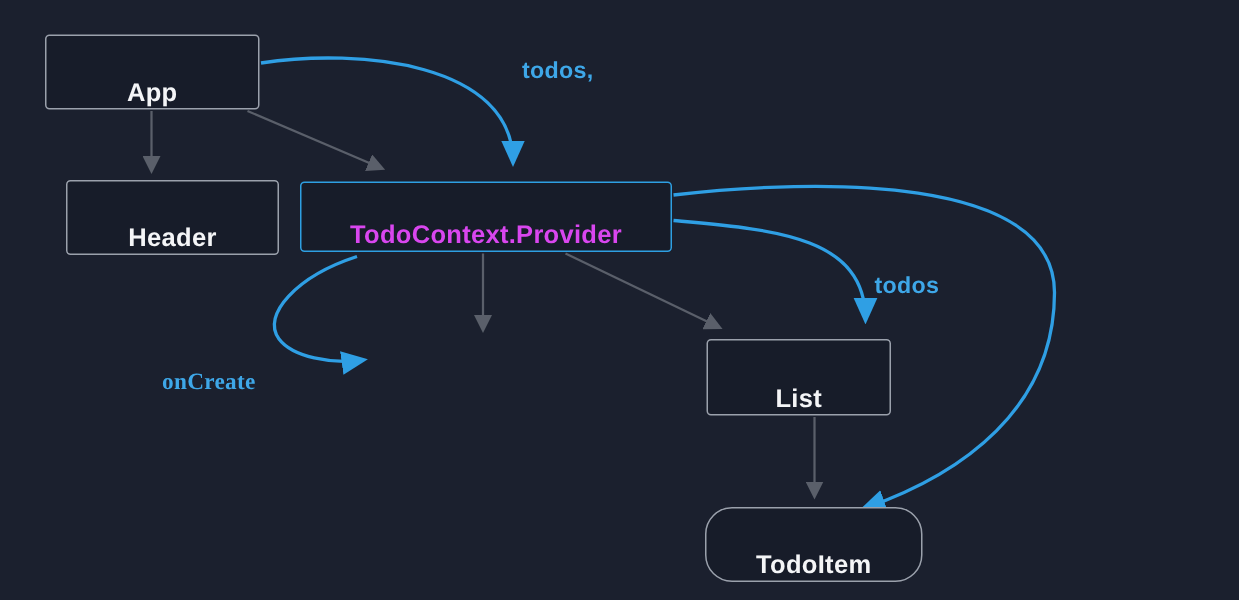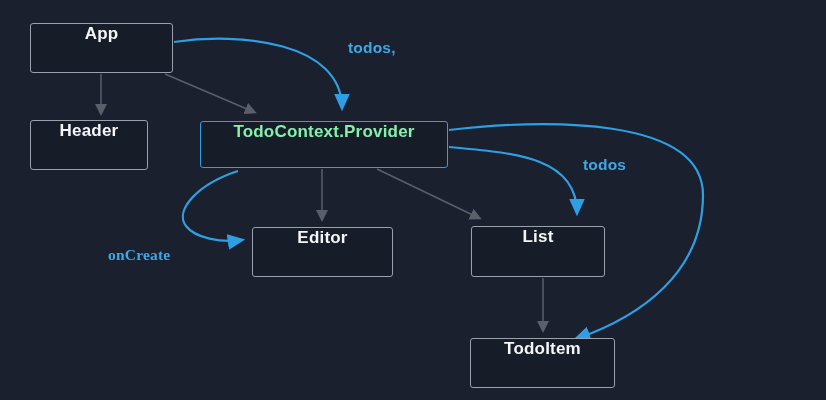--- a/index.html
+++ b/index.html
@@ -22,30 +22,30 @@
     width: 826px;
     height: 400px;
   }
   .node {
     position: absolute;
     box-sizing: border-box;
     background: #171c29;
     border: 1.5px solid #9ba1ac;
     border-radius: 3px;
     display: flex;
-    align-items: flex-start;
+    align-items: flex-end;
     justify-content: center;
     color: #f4f5f7;
     font-size: 17px;
     font-weight: 600;
     letter-spacing: 0.2px;
   }
   .node.provider {
     border-color: #2e9fe2;
-    color: #86efac;
+    color: #d946ef;
   }
   .flow-label {
     position: absolute;
     color: #3ea7e8;
     font-size: 15.5px;
     font-weight: 600;
     letter-spacing: 0.2px;
     line-height: 21px;
     white-space: nowrap;
   }
@@ -75,42 +75,39 @@
     <path d="M174,42 C240,32 342,42 342,108" stroke="#2f9fe4" stroke-width="2.2" fill="none" marker-end="url(#head-blue)"></path>
     <path d="M238,171 C198,184 174,210 186,226 C195,238 221,243 242,240" stroke="#2f9fe4" stroke-width="2.2" fill="none" marker-end="url(#head-blue)"></path>
     <path d="M449,147 C515,153 577,157 577,213" stroke="#2f9fe4" stroke-width="2.2" fill="none" marker-end="url(#head-blue)"></path>
     <path d="M449,130 C545,119 703,116 703,195 C703,272 642,316 576,339" stroke="#2f9fe4" stroke-width="2.2" fill="none" marker-end="url(#head-blue)"></path>
   </svg>
 
   <div class="node" style="left:30px; top:23px; width:143px; height:50px;">
     <span>App</span>
   </div>
 
-  <div class="node" style="left:30px; top:120px; width:118px; height:50px;">
+  <div class="node" style="left:44px; top:120px; width:142px; height:50px;">
     <span>Header</span>
   </div>
 
   <div class="node provider" style="left:200px; top:121px; width:248px; height:47px;">
     <span>TodoContext.Provider</span>
   </div>
 
-  <div class="node" style="left:252px; top:227px; width:141px; height:50px;">
-    <span>Editor</span>
-  </div>
 
-  <div class="node" style="left:471px; top:226px; width:134px; height:51px;">
+  <div class="node" style="left:471px; top:226px; width:123px; height:51px;">
     <span>List</span>
   </div>
 
-  <div class="node" style="left:470px; top:338px; width:145px; height:50px;">
+  <div class="node" style="left:470px; top:338px; width:145px; height:50px;border-radius:18px;">
     <span>TodoItem</span>
   </div>
 
   <div class="flow-label" style="left:348px; top:37px;">
     <div>todos,</div>
   </div>
 
   <div class="flow-label" style="left:108px; top:244px;font-family:Liberation Serif, serif;">onCreate</div>
 
-  <div class="flow-label" style="left:583px; top:154px;">todos</div>
+  <div class="flow-label" style="left:583px; top:180px;">todos</div>
 
 
 </div>
 
 </body></html>

